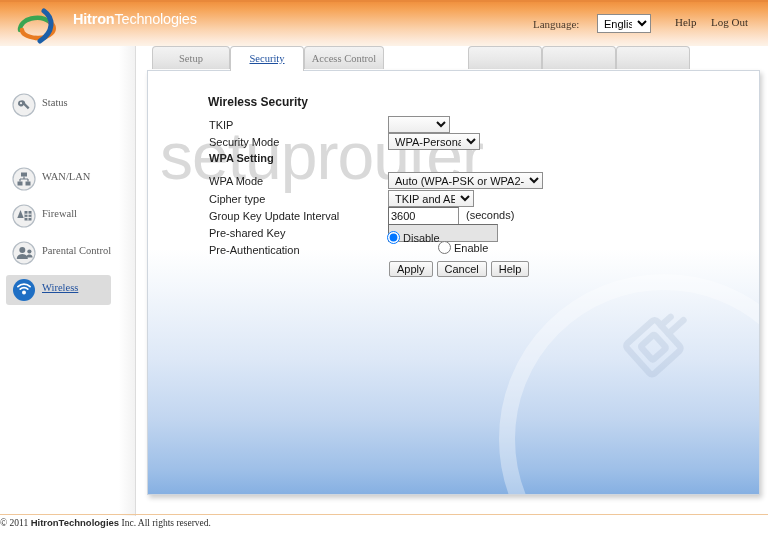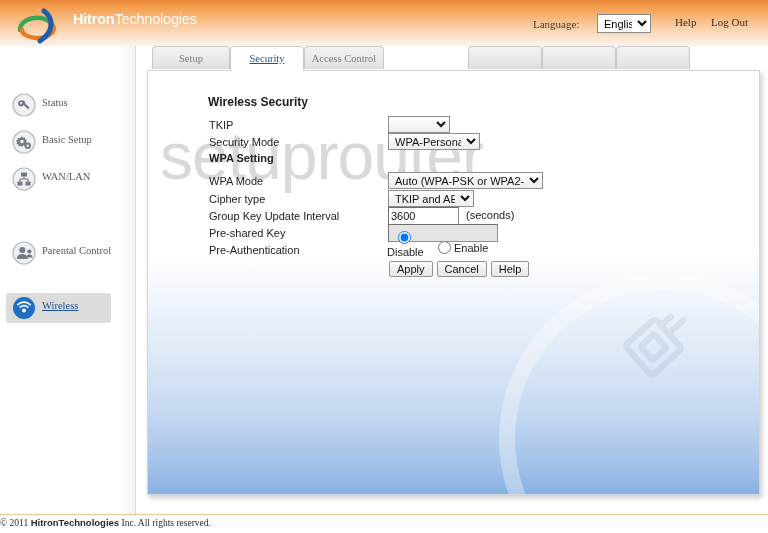--- a/index.html
+++ b/index.html
@@ -304,55 +304,54 @@
 
     <div class="side-item" style="top:44px;">
       <svg class="side-icon" viewBox="0 0 24 24">
         <circle cx="12" cy="12" r="11" fill="#f0f0f0" stroke="#b4bcc4" stroke-width="1.2"></circle>
         <path d="M9 7.5a3 3 0 1 0 2.6 4.4l4.3 4.3 1.6-1.6-4.3-4.3A3 3 0 0 0 9 7.5z" fill="#6f7b86"></path>
         <circle cx="9" cy="10.2" r="1.1" fill="#f0f0f0"></circle>
       </svg>
       <span class="side-label">Status</span>
     </div>
 
-    <div class="side-item" style="top:81px;">
-      <svg class="side-icon" viewBox="0 0 24 24">
-        <circle cx="12" cy="12" r="11" fill="#f0f0f0" stroke="#b4bcc4" stroke-width="1.2"></circle>
-        <path d="M10 6.2l1 1.6 1.9-.4.3 1.9 1.8.7-1 1.6 1 1.6-1.8.7-.3 1.9-1.9-.4-1 1.6-1.4-1.3-1.8.7-.4-1.9-1.9-.4.6-1.8-1.2-1.5 1.7-.9.1-1.9 1.9.3z" fill="#6f7b86"></path>
-        <circle cx="10" cy="11.6" r="1.8" fill="#f0f0f0"></circle>
-        <circle cx="15.8" cy="15.8" r="3.2" fill="#6f7b86"></circle>
-        <circle cx="15.8" cy="15.8" r="1.2" fill="#f0f0f0"></circle>
-      </svg>
-      <span class="side-label">Basic Setup</span>
-    </div>
 
     <div class="side-item" style="top:118px;">
       <svg class="side-icon" viewBox="0 0 24 24">
         <circle cx="12" cy="12" r="11" fill="#f0f0f0" stroke="#b4bcc4" stroke-width="1.2"></circle>
         <rect x="9" y="5.5" width="6" height="4" fill="#6f7b86"></rect>
         <rect x="5.5" y="14.5" width="5" height="4" fill="#6f7b86"></rect>
         <rect x="13.5" y="14.5" width="5" height="4" fill="#6f7b86"></rect>
         <path d="M12 9.5v2.5M8 12h8M8 12v2.5M16 12v2.5" stroke="#6f7b86" stroke-width="1.2" fill="none"></path>
       </svg>
       <span class="side-label">WAN/LAN</span>
     </div>
 
+    <div class="side-item" style="top:155px;">
+      <svg class="side-icon" viewBox="0 0 24 24">
+        <circle cx="12" cy="12" r="11" fill="#f0f0f0" stroke="#b4bcc4" stroke-width="1.2"></circle>
+        <path d="M8.5 6l3.2 8H5.3z" fill="#6f7b86"></path>
+        <rect x="12.5" y="7" width="7" height="9.5" fill="#6f7b86"></rect>
+        <path d="M12.5 10.2h7M12.5 13.4h7M16 7v9.5" stroke="#f0f0f0" stroke-width="1"></path>
+      </svg>
+      <span class="side-label">Firewall</span>
+    </div>
 
     <div class="side-item" style="top:192px;">
       <svg class="side-icon" viewBox="0 0 24 24">
         <circle cx="12" cy="12" r="11" fill="#f0f0f0" stroke="#b4bcc4" stroke-width="1.2"></circle>
         <circle cx="10.3" cy="9" r="3" fill="#6f7b86"></circle>
         <path d="M4.8 18c0-3.2 2.5-5 5.5-5s5.5 1.8 5.5 5z" fill="#6f7b86"></path>
         <circle cx="17.4" cy="10.5" r="2.1" fill="#6f7b86"></circle>
         <path d="M14.2 16.4c0-2 1.4-3 3.2-3s3.2 1 3.2 3z" fill="#6f7b86"></path>
       </svg>
       <span class="side-label">Parental Control</span>
     </div>
 
-    <div class="side-item selected" style="top:247px;padding-left:20px;">
+    <div class="side-item selected" style="top:229px;padding-left:20px;">
       <svg class="side-icon" viewBox="0 0 24 24">
         <circle cx="12" cy="12" r="11" fill="#1f6fc4"></circle>
         <circle cx="12" cy="14.6" r="2" fill="#ffffff"></circle>
         <path d="M8.2 11.2a5.4 5.4 0 0 1 7.6 0" stroke="#ffffff" stroke-width="1.7" fill="none" stroke-linecap="round"></path>
         <path d="M5.9 8.6a8.7 8.7 0 0 1 12.2 0" stroke="#ffffff" stroke-width="1.7" fill="none" stroke-linecap="round"></path>
       </svg>
       <span class="side-label">Wireless</span>
     </div>
 
   </div>
@@ -395,21 +394,21 @@
       </select>
 
       <div class="f-label" style="top:139px;">Group Key Update Interval</div>
       <input class="txt" type="text" style="left: 240px; top: 136px; width: 71px;" value="3600">
       <div class="unit" style="left:318px; top:138px;">(seconds)</div>
 
       <div class="f-label" style="top:156px;">Pre-shared Key</div>
       <input class="txt disabled" type="text" style="left: 240px; top: 153px; width: 110px;" value="">
 
       <div class="f-label" style="top:173px;">Pre-Authentication</div>
-      <label class="radio-wrap" style="left:239px; top:160px;flex-direction:column;">
+      <label class="radio-wrap" style="left:239px; top:160px;">
         <input type="radio" name="preauth" checked="" style="">
         <span>Disable</span>
       </label>
       <label class="radio-wrap" style="left:290px; top:170px;">
         <input type="radio" name="preauth" style="">
         <span>Enable</span>
       </label>
 
       <div class="btnrow" style="left:241px; top:190px;">
         <button class="btn">Apply</button>

